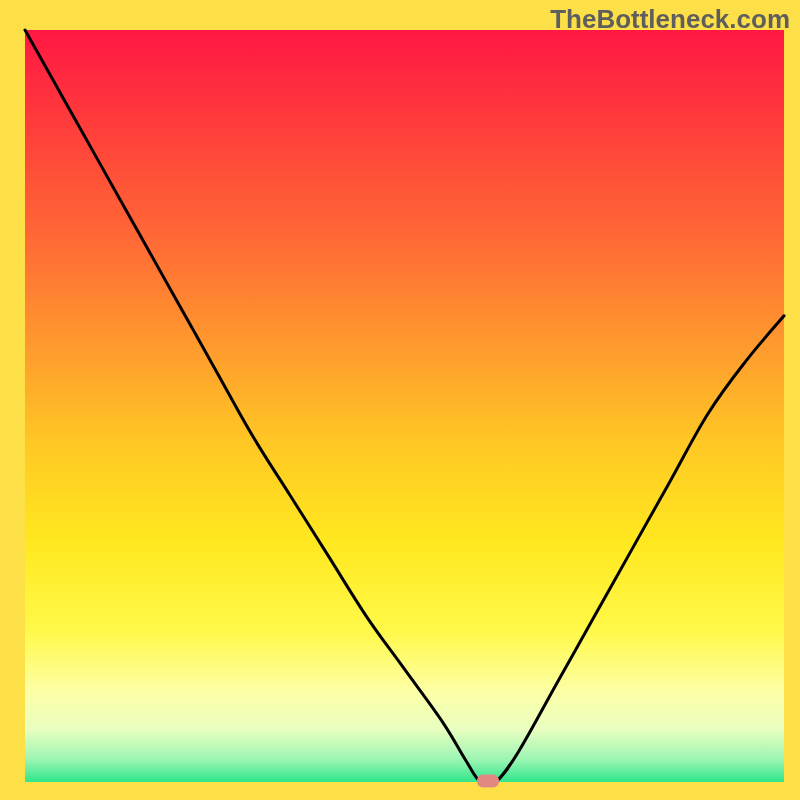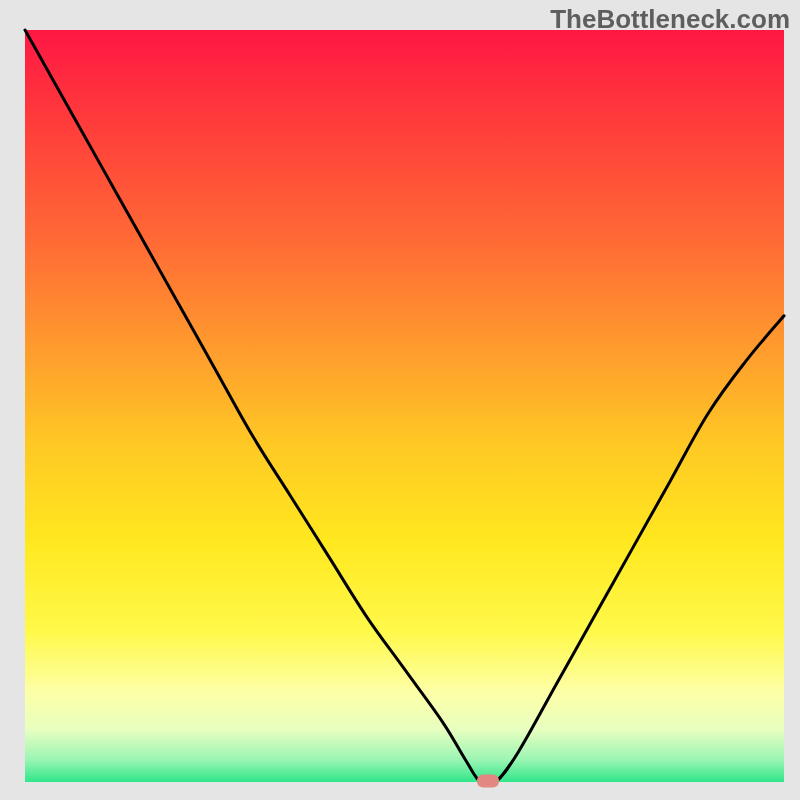--- a/index.html
+++ b/index.html
@@ -7,21 +7,21 @@
     padding: 0;
     width: 800px;
     height: 800px;
     background: #000;
     overflow: hidden;
   }
   .chart-container {
     position: relative;
     width: 800px;
     height: 800px;
-    background: #e5e5e5;
+    background: #fde047;
   }
   .attribution {
     position: absolute;
     top: 4px;
     right: 10px;
     color: #5e5e5e;
     font-family: Arial, Helvetica, sans-serif;
     font-size: 26px;
     font-weight: bold;
     z-index: 10;

